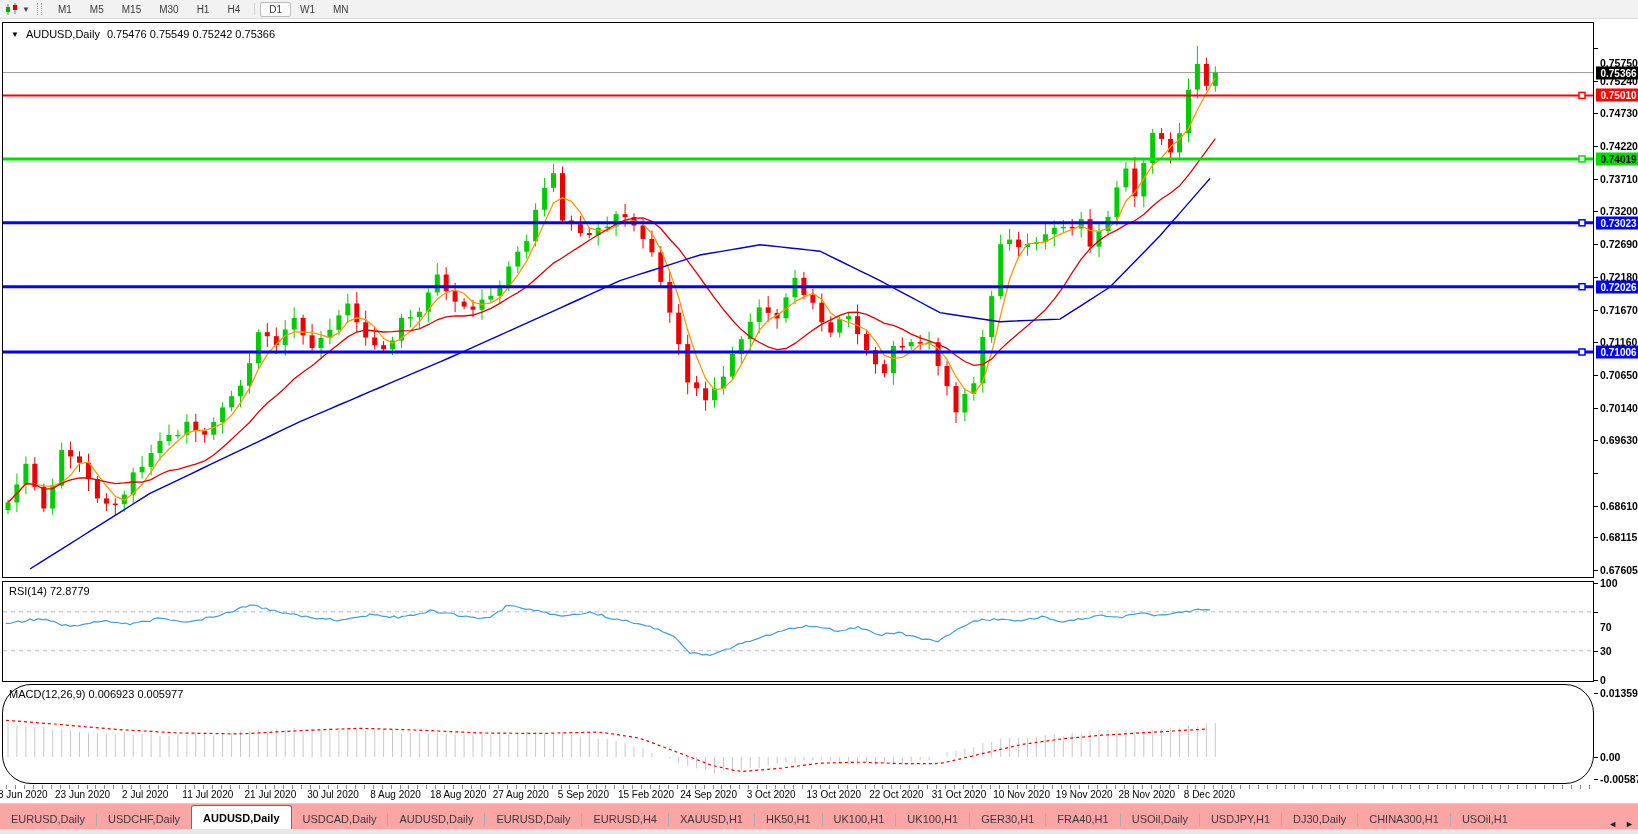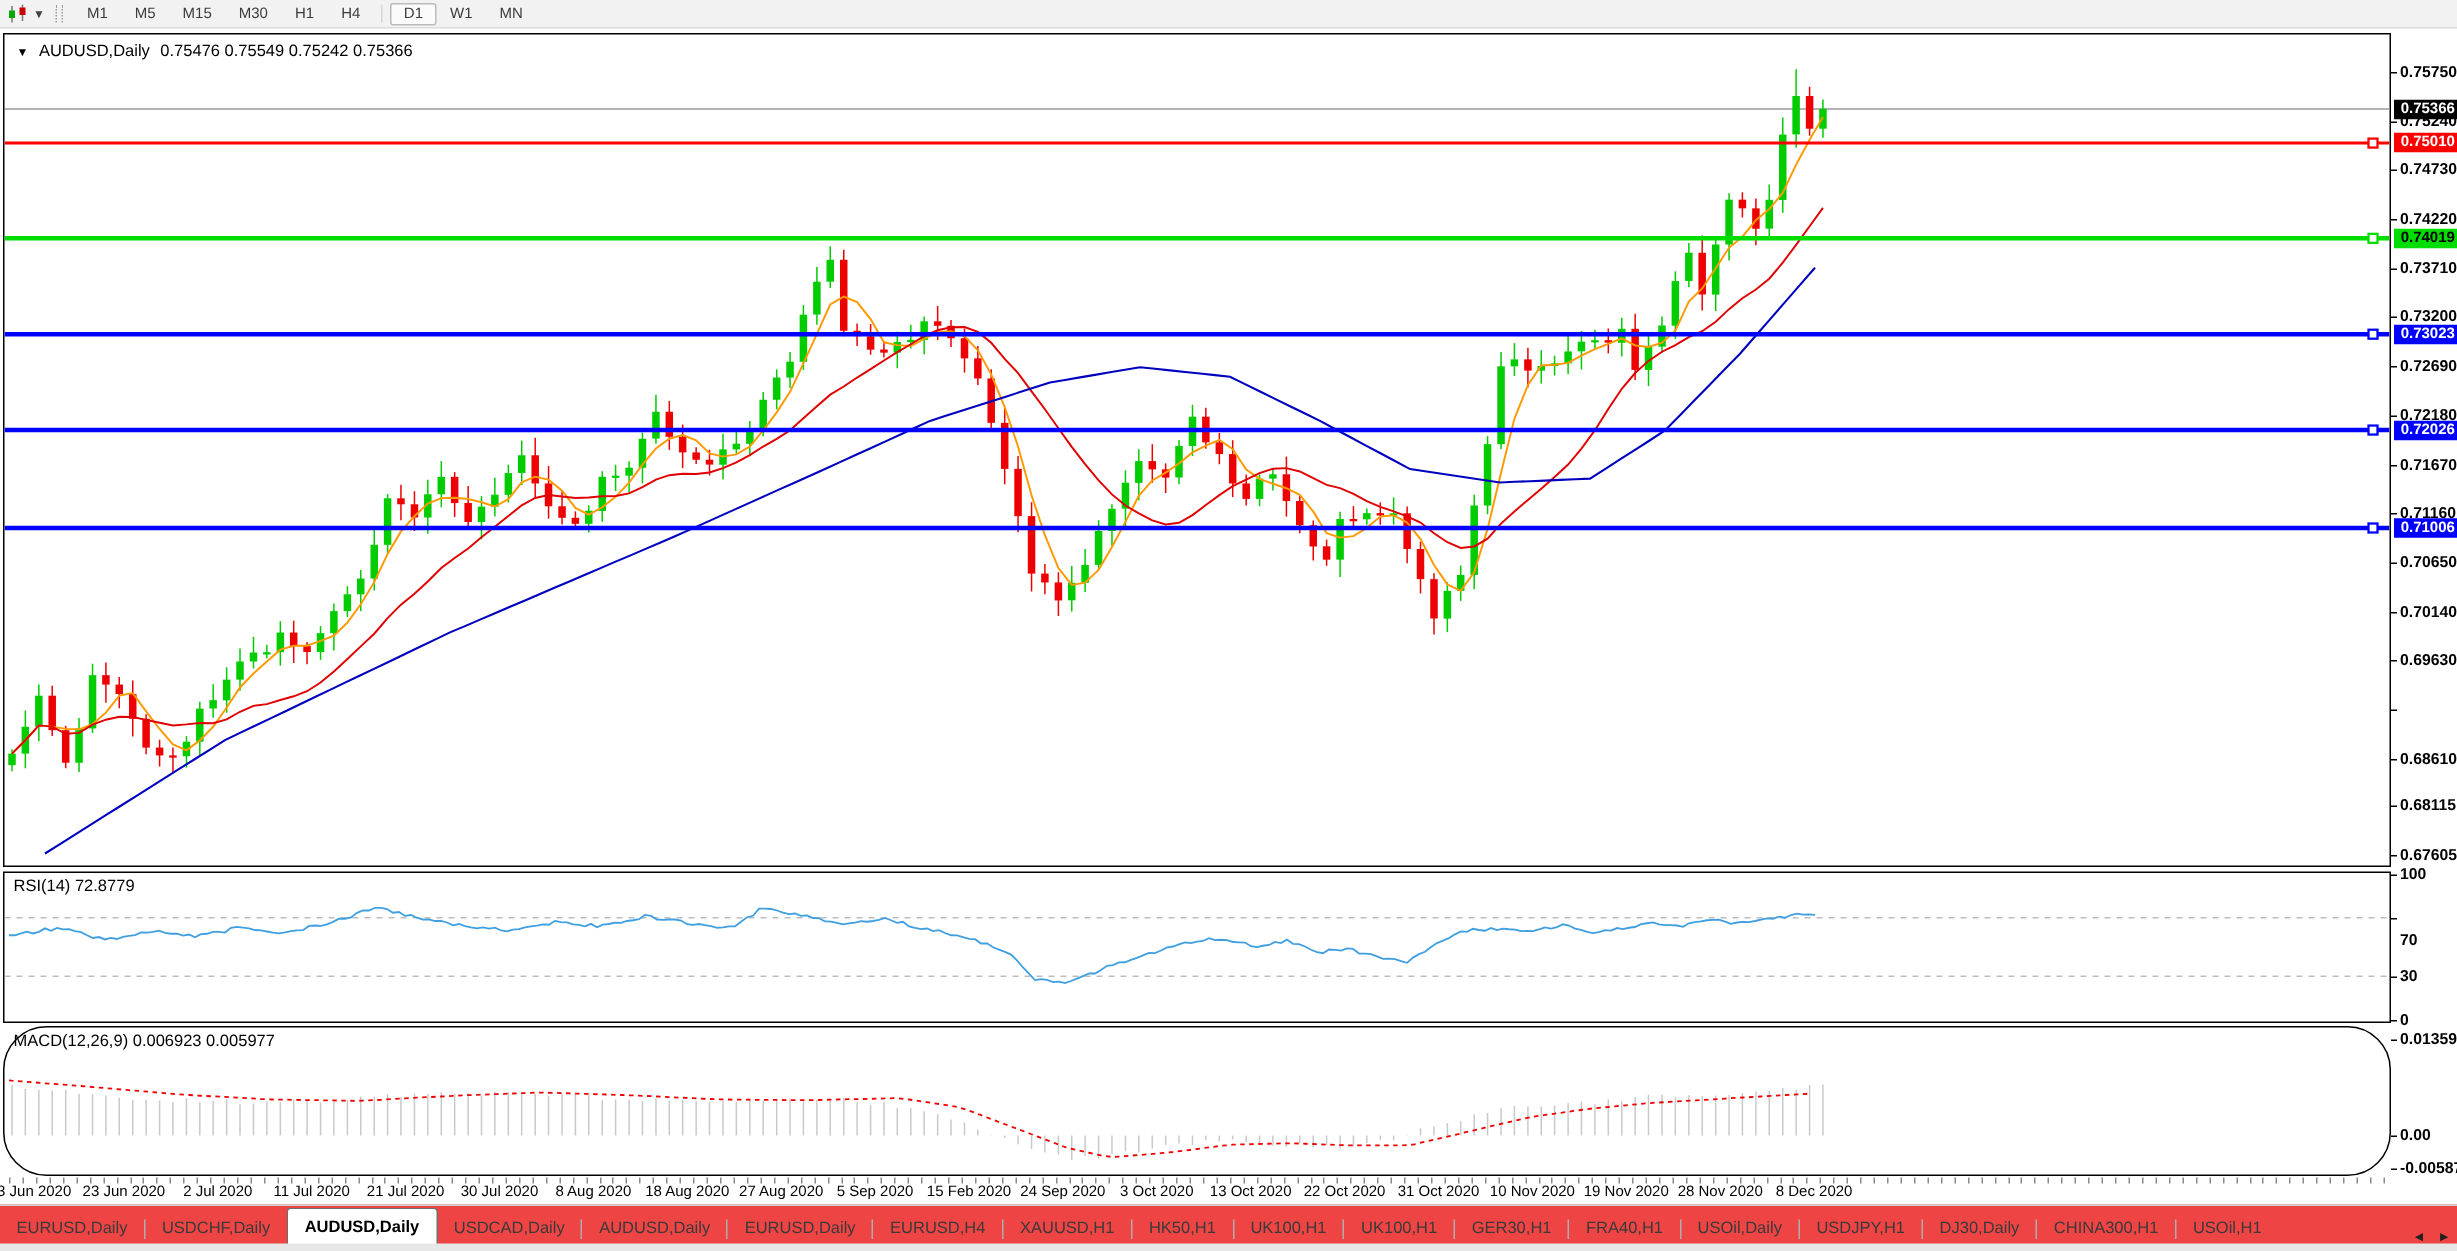--- a/index.html
+++ b/index.html
@@ -27,21 +27,21 @@
   
   .ylab{position:absolute;left:1600px;font-size:10.5px;font-weight:600;color:#000;transform:translateY(-50%);white-space:nowrap;}
   .ytick{position:absolute;left:1594px;width:4px;height:1px;background:#000;}
   .badge{position:absolute;left:1596px;min-width:41px;height:13px;line-height:13px;font-size:10px;font-weight:700;
          text-align:center;padding:0 2px;transform:translateY(-50%);white-space:nowrap;z-index:5;}
   
   .dlab{position:absolute;top:789px;font-size:10px;color:#000;transform:translateX(-50%);white-space:nowrap;}
   .dtick{position:absolute;top:785px;width:1px;height:4px;background:#8a8a8a;}
   #shift-marker{position:absolute;left:1212px;top:20px;font-size:9px;color:#9a9a9a;}
   
-  #tabbar{position:absolute;left:0;top:803px;width:1638px;height:26px;background:#ef4444;
+  #tabbar{position:absolute;left:0;top:803px;width:1638px;height:26px;background:#fca5a5;
           border-top:1px solid #d2d2d2;display:flex;align-items:flex-end;}
   .tab{height:21px;line-height:21px;padding:0 11px;font-size:11px;color:#3a3a3a;white-space:nowrap;cursor:default;}
   .tab.active{background:#fff;border:1px solid #6e6e6e;border-bottom:none;border-radius:3px 3px 0 0;
               font-weight:700;color:#000;height:24px;line-height:24px;}
   .tabsep{width:1px;height:13px;background:#adadad;margin-bottom:4px;}
   #tab-arrows{position:absolute;right:4px;bottom:5px;font-size:9px;color:#222;display:flex;gap:8px;}
   #bottomstrip{position:absolute;left:0;top:829px;width:1638px;height:5px;background:#e7e7e7;}
 </style>
 </head>
 <body>
@@ -518,21 +518,21 @@
         <line x1="1194.4" x2="1194.4" y1="72.0" y2="41.7" stroke="#c9c9c9" stroke-width="1"></line>
         <line x1="1203.4" x2="1203.4" y1="72.0" y2="38.4" stroke="#c9c9c9" stroke-width="1"></line>
         <line x1="1212.3" x2="1212.3" y1="72.0" y2="38.0" stroke="#c9c9c9" stroke-width="1"></line>
         <polyline points="3.0,35.3 11.0,35.9 19.0,36.5 27.0,37.2 35.0,37.8 43.0,38.4 51.0,39.0 59.0,39.7 67.0,40.4 75.0,41.1 83.0,41.8 91.0,42.4 99.0,43.1 107.0,43.8 115.0,44.5 123.0,45.0 131.0,45.5 139.0,45.9 147.0,46.3 155.0,46.8 163.0,47.2 171.0,47.7 179.0,48.0 187.0,48.1 195.0,48.3 203.0,48.4 211.0,48.5 219.0,48.6 227.0,48.8 235.0,48.9 243.0,48.6 251.0,48.2 259.0,47.7 267.0,47.3 275.0,46.8 283.0,46.4 291.0,46.0 299.0,45.6 307.0,45.2 315.0,44.9 323.0,44.6 331.0,44.3 339.0,44.0 347.0,43.7 355.0,43.4 363.0,43.5 371.0,43.7 379.0,44.0 387.0,44.2 395.0,44.5 403.0,44.7 411.0,45.0 419.0,45.3 427.0,45.6 435.0,46.0 443.0,46.4 451.0,46.8 459.0,47.1 467.0,47.5 475.0,47.9 483.0,48.0 491.0,48.1 499.0,48.2 507.0,48.2 515.0,48.3 523.0,48.4 531.0,48.4 539.0,48.4 547.0,48.2 555.0,48.0 563.0,47.8 571.0,47.7 579.0,47.5 587.0,47.3 595.0,47.1 603.0,48.0 611.0,49.2 619.0,50.4 627.0,51.6 635.0,52.9 643.0,55.4 651.0,58.4 659.0,61.5 667.0,64.5 675.0,67.5 683.0,70.5 691.0,73.6 699.0,76.6 707.0,79.7 715.0,81.8 723.0,83.5 731.0,85.3 739.0,86.4 747.0,85.8 755.0,85.1 763.0,84.5 771.0,83.8 779.0,83.0 787.0,82.0 795.0,81.0 803.0,79.9 811.0,78.9 819.0,78.1 827.0,77.9 835.0,77.7 843.0,77.5 851.0,77.3 859.0,77.2 867.0,77.5 875.0,77.8 883.0,78.1 891.0,78.4 899.0,78.6 907.0,78.6 915.0,78.6 923.0,78.6 931.0,78.6 939.0,78.1 947.0,76.2 955.0,74.4 963.0,72.5 971.0,70.6 979.0,68.7 987.0,66.8 995.0,64.9 1003.0,63.1 1011.0,61.2 1019.0,59.5 1027.0,58.3 1035.0,57.2 1043.0,56.1 1051.0,55.0 1059.0,53.9 1067.0,53.2 1075.0,52.4 1083.0,51.7 1091.0,50.9 1099.0,50.2 1107.0,49.8 1115.0,49.3 1123.0,48.8 1131.0,48.3 1139.0,47.9 1147.0,47.4 1155.0,46.9 1163.0,46.5 1171.0,46.0 1179.0,45.5 1187.0,45.0 1195.0,44.6 1203.0,44.1" fill="none" stroke="#ee0000" stroke-width="1.2" stroke-dasharray="3 3"></polyline>
       </svg>
     <div class="ind-label" id="macd-label">MACD(12,26,9) 0.006923 0.005977</div>
   </div>
 
   <div id="y-axis">
       <div class="ytick" style="top: 48px;"></div>
-      <div class="ylab" style="top: 48px;">0.75750</div>
+      <div class="ylab" style="top: 63px;">0.75750</div>
       <div class="ytick" style="top: 80.7px;"></div>
       <div class="ylab" style="top: 80.7px;">0.75240</div>
       <div class="ytick" style="top: 113.4px;"></div>
       <div class="ylab" style="top: 113.4px;">0.74730</div>
       <div class="ytick" style="top: 146.1px;"></div>
       <div class="ylab" style="top: 146.1px;">0.74220</div>
       <div class="ytick" style="top: 178.7px;"></div>
       <div class="ylab" style="top: 178.7px;">0.73710</div>
       <div class="ytick" style="top: 211.4px;"></div>
       <div class="ylab" style="top: 211.4px;">0.73200</div>

